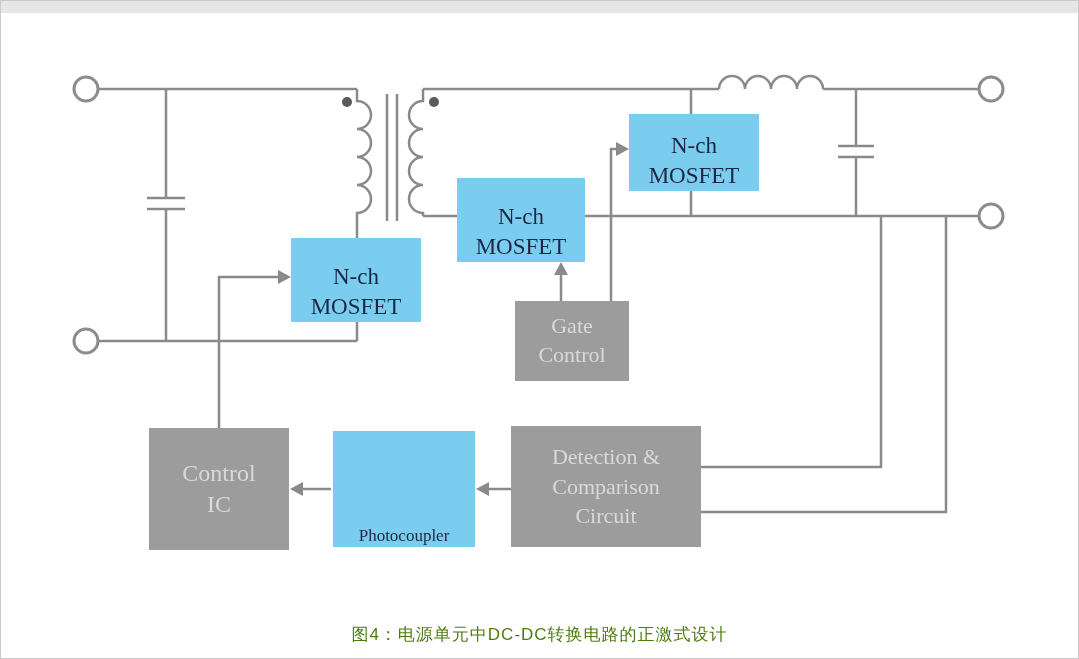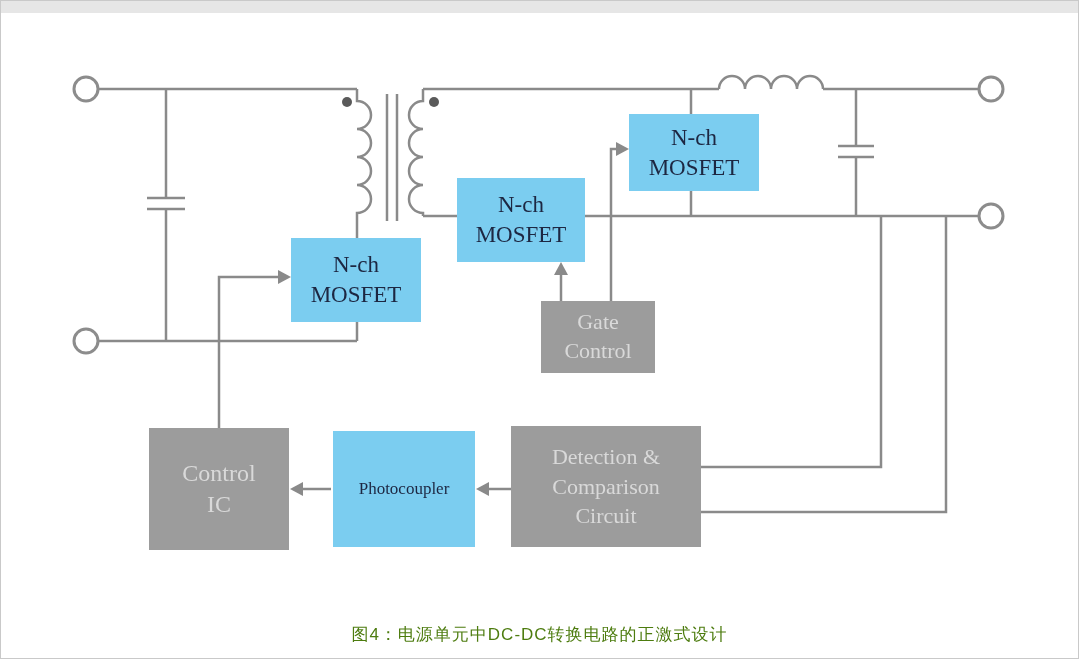--- a/index.html
+++ b/index.html
@@ -12,27 +12,27 @@
     overflow:hidden;
     font-family:"Liberation Serif",serif;
   }
   #topstrip{position:absolute;left:0;top:0;width:100%;height:12px;background:#e6e6e6;}
   #circuit-svg{position:absolute;left:0;top:0;}
   .box{
     position:absolute;
     display:flex;flex-direction:column;justify-content:center;align-items:center;
     text-align:center;line-height:1.3;
   }
-  .blue{background:#7bcdf0;color:#1d2742;}
+  .blue{background:#7bcdf0;color:#1d2742;justify-content:flex-end;}
   .gray{background:#9c9c9c;color:#d9d9d9;}
   .mosfet{font-size:23px;}
   #mosfet-primary{left:290px;top:237px;width:130px;height:84px;}
   #mosfet-sync{left:456px;top:177px;width:128px;height:84px;}
   #mosfet-freewheel{left:628px;top:113px;width:130px;height:77px;}
-  #gate-driver{left:540px;top:300px;width:114px;height:72px;font-size:22px;}
+  #gate-driver{left:514px;top:300px;width:114px;height:80px;font-size:22px;}
   #control-ic{left:148px;top:427px;width:140px;height:122px;font-size:24px;}
   #photocoupler{left:332px;top:430px;width:142px;height:116px;font-size:17px;}
   #detection{left:510px;top:425px;width:190px;height:121px;font-size:22px;line-height:1.35;}
   #caption{
     position:absolute;left:0;top:622px;width:100%;
     text-align:center;font-family:"Liberation Sans",sans-serif;
     font-size:17px;color:#4d7c0f;letter-spacing:1px;
   }
 </style>
 </head>

